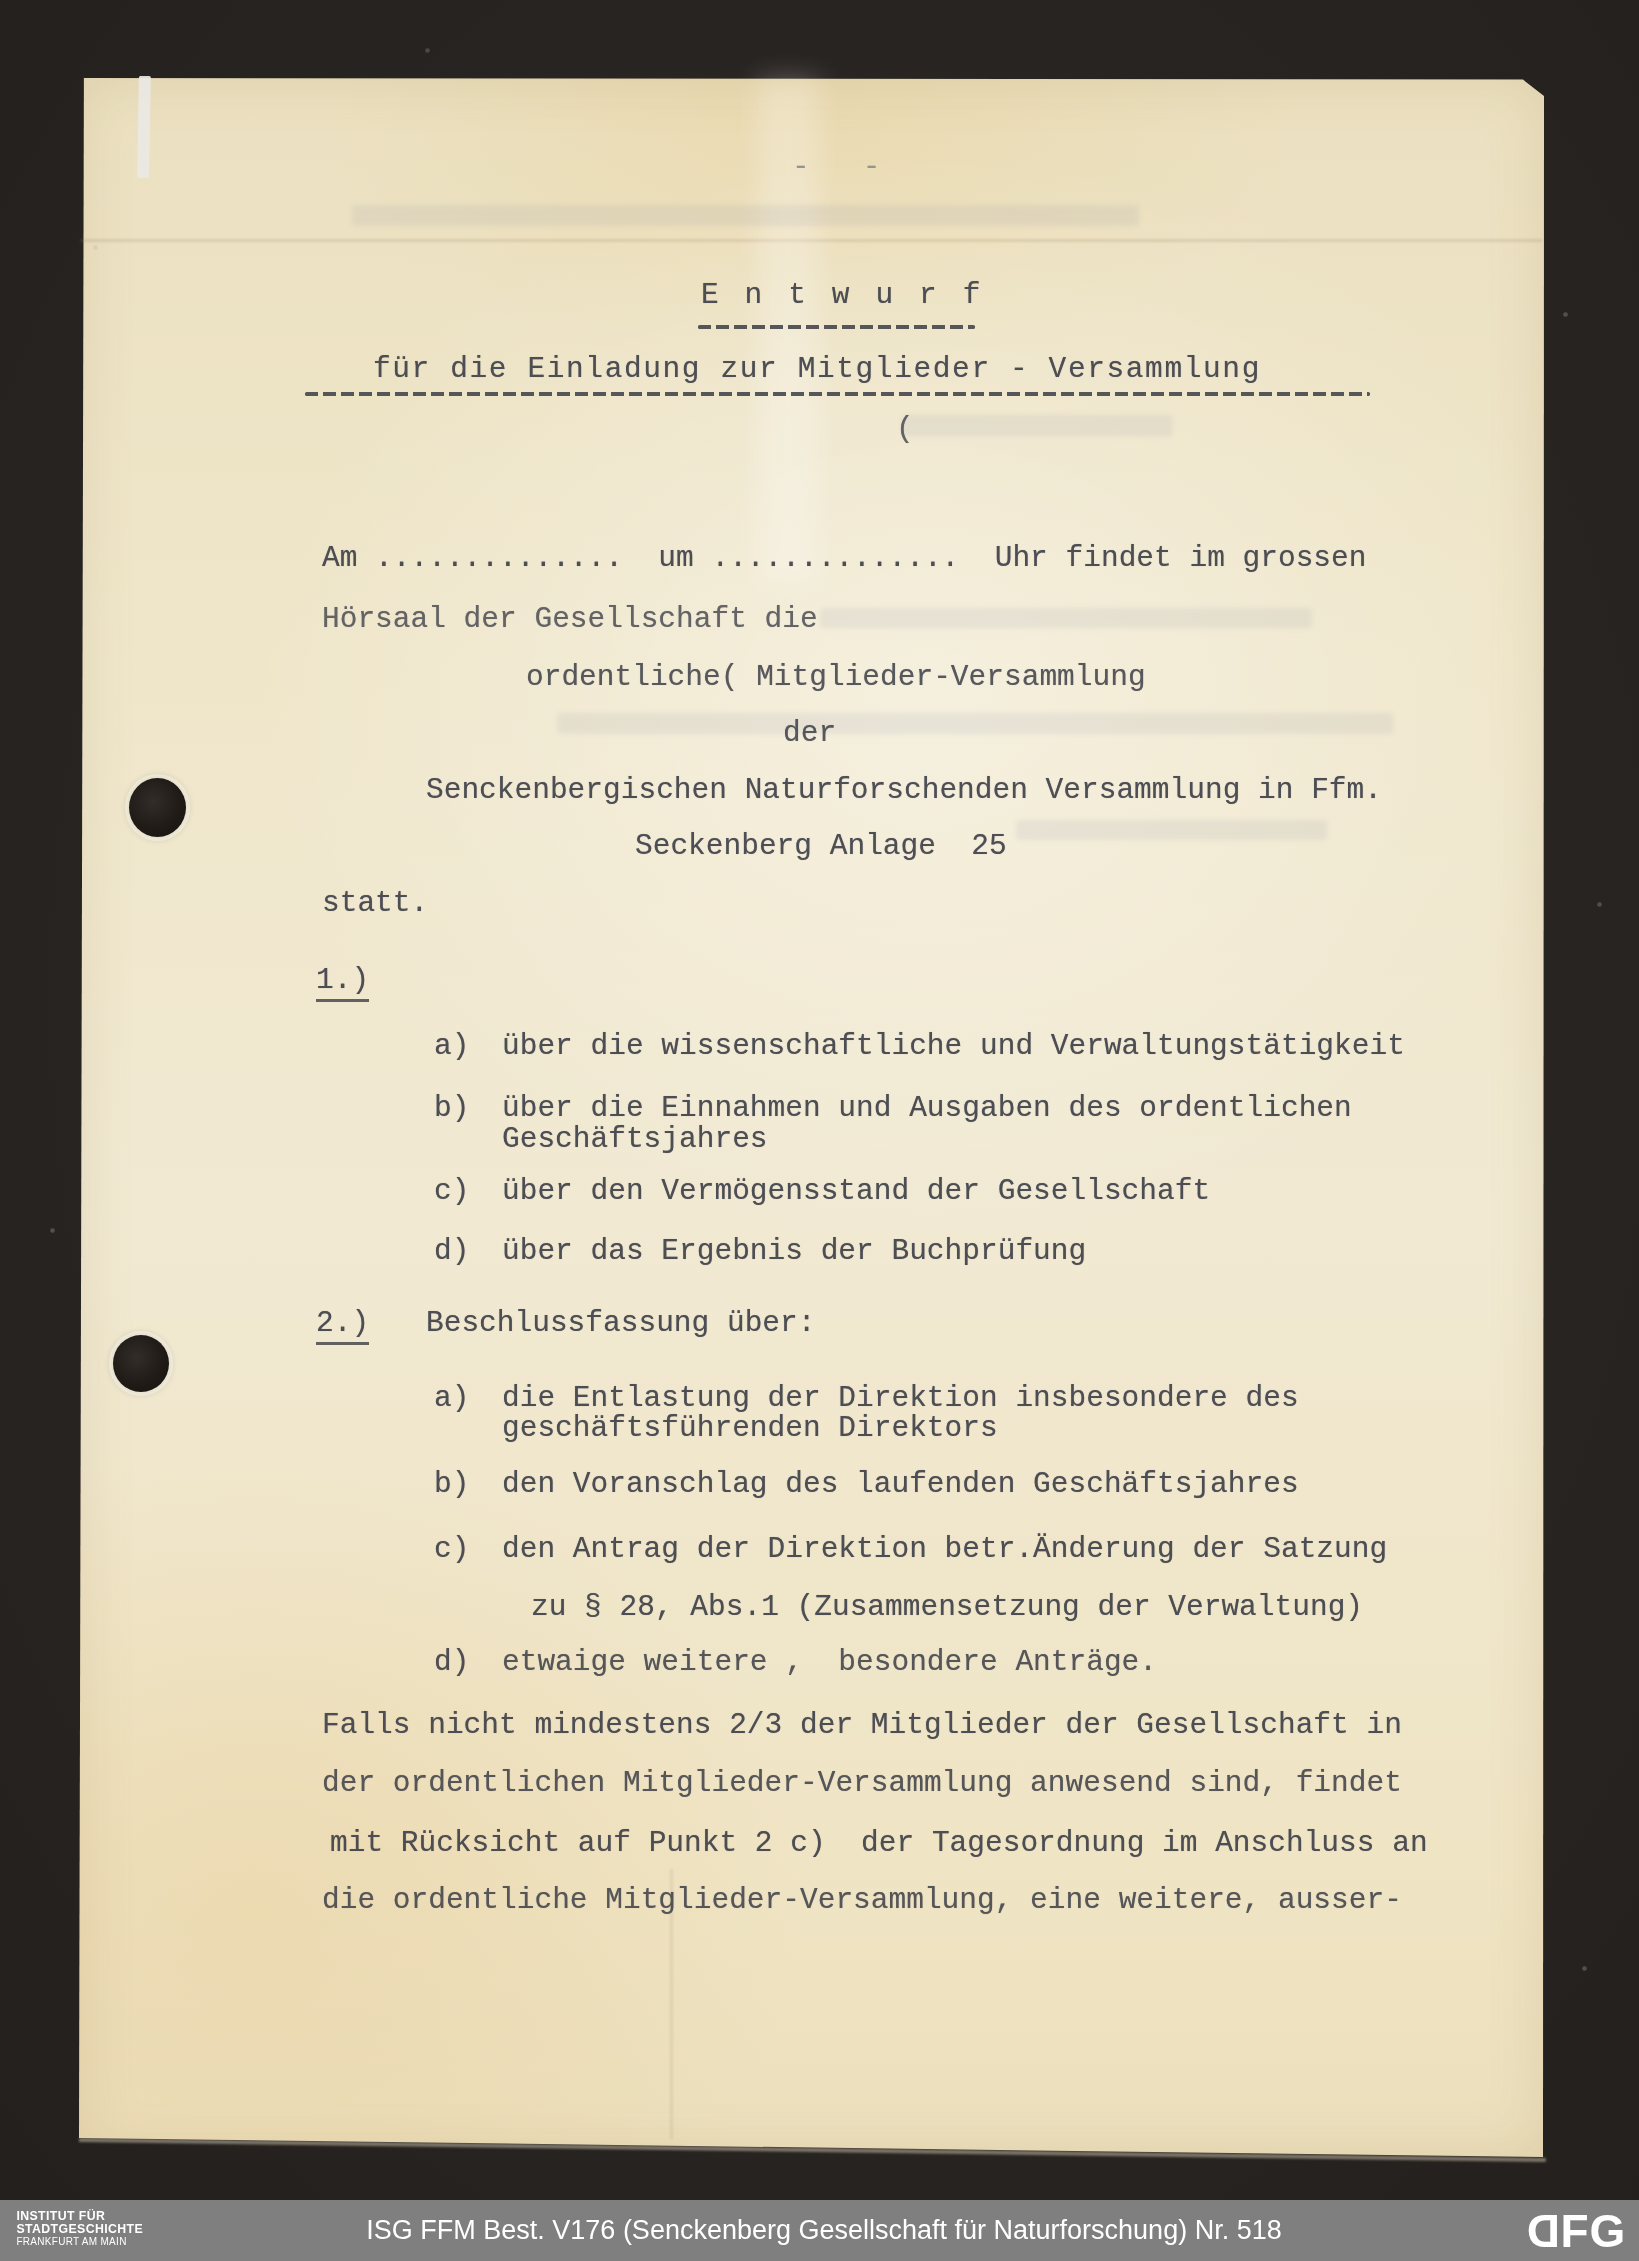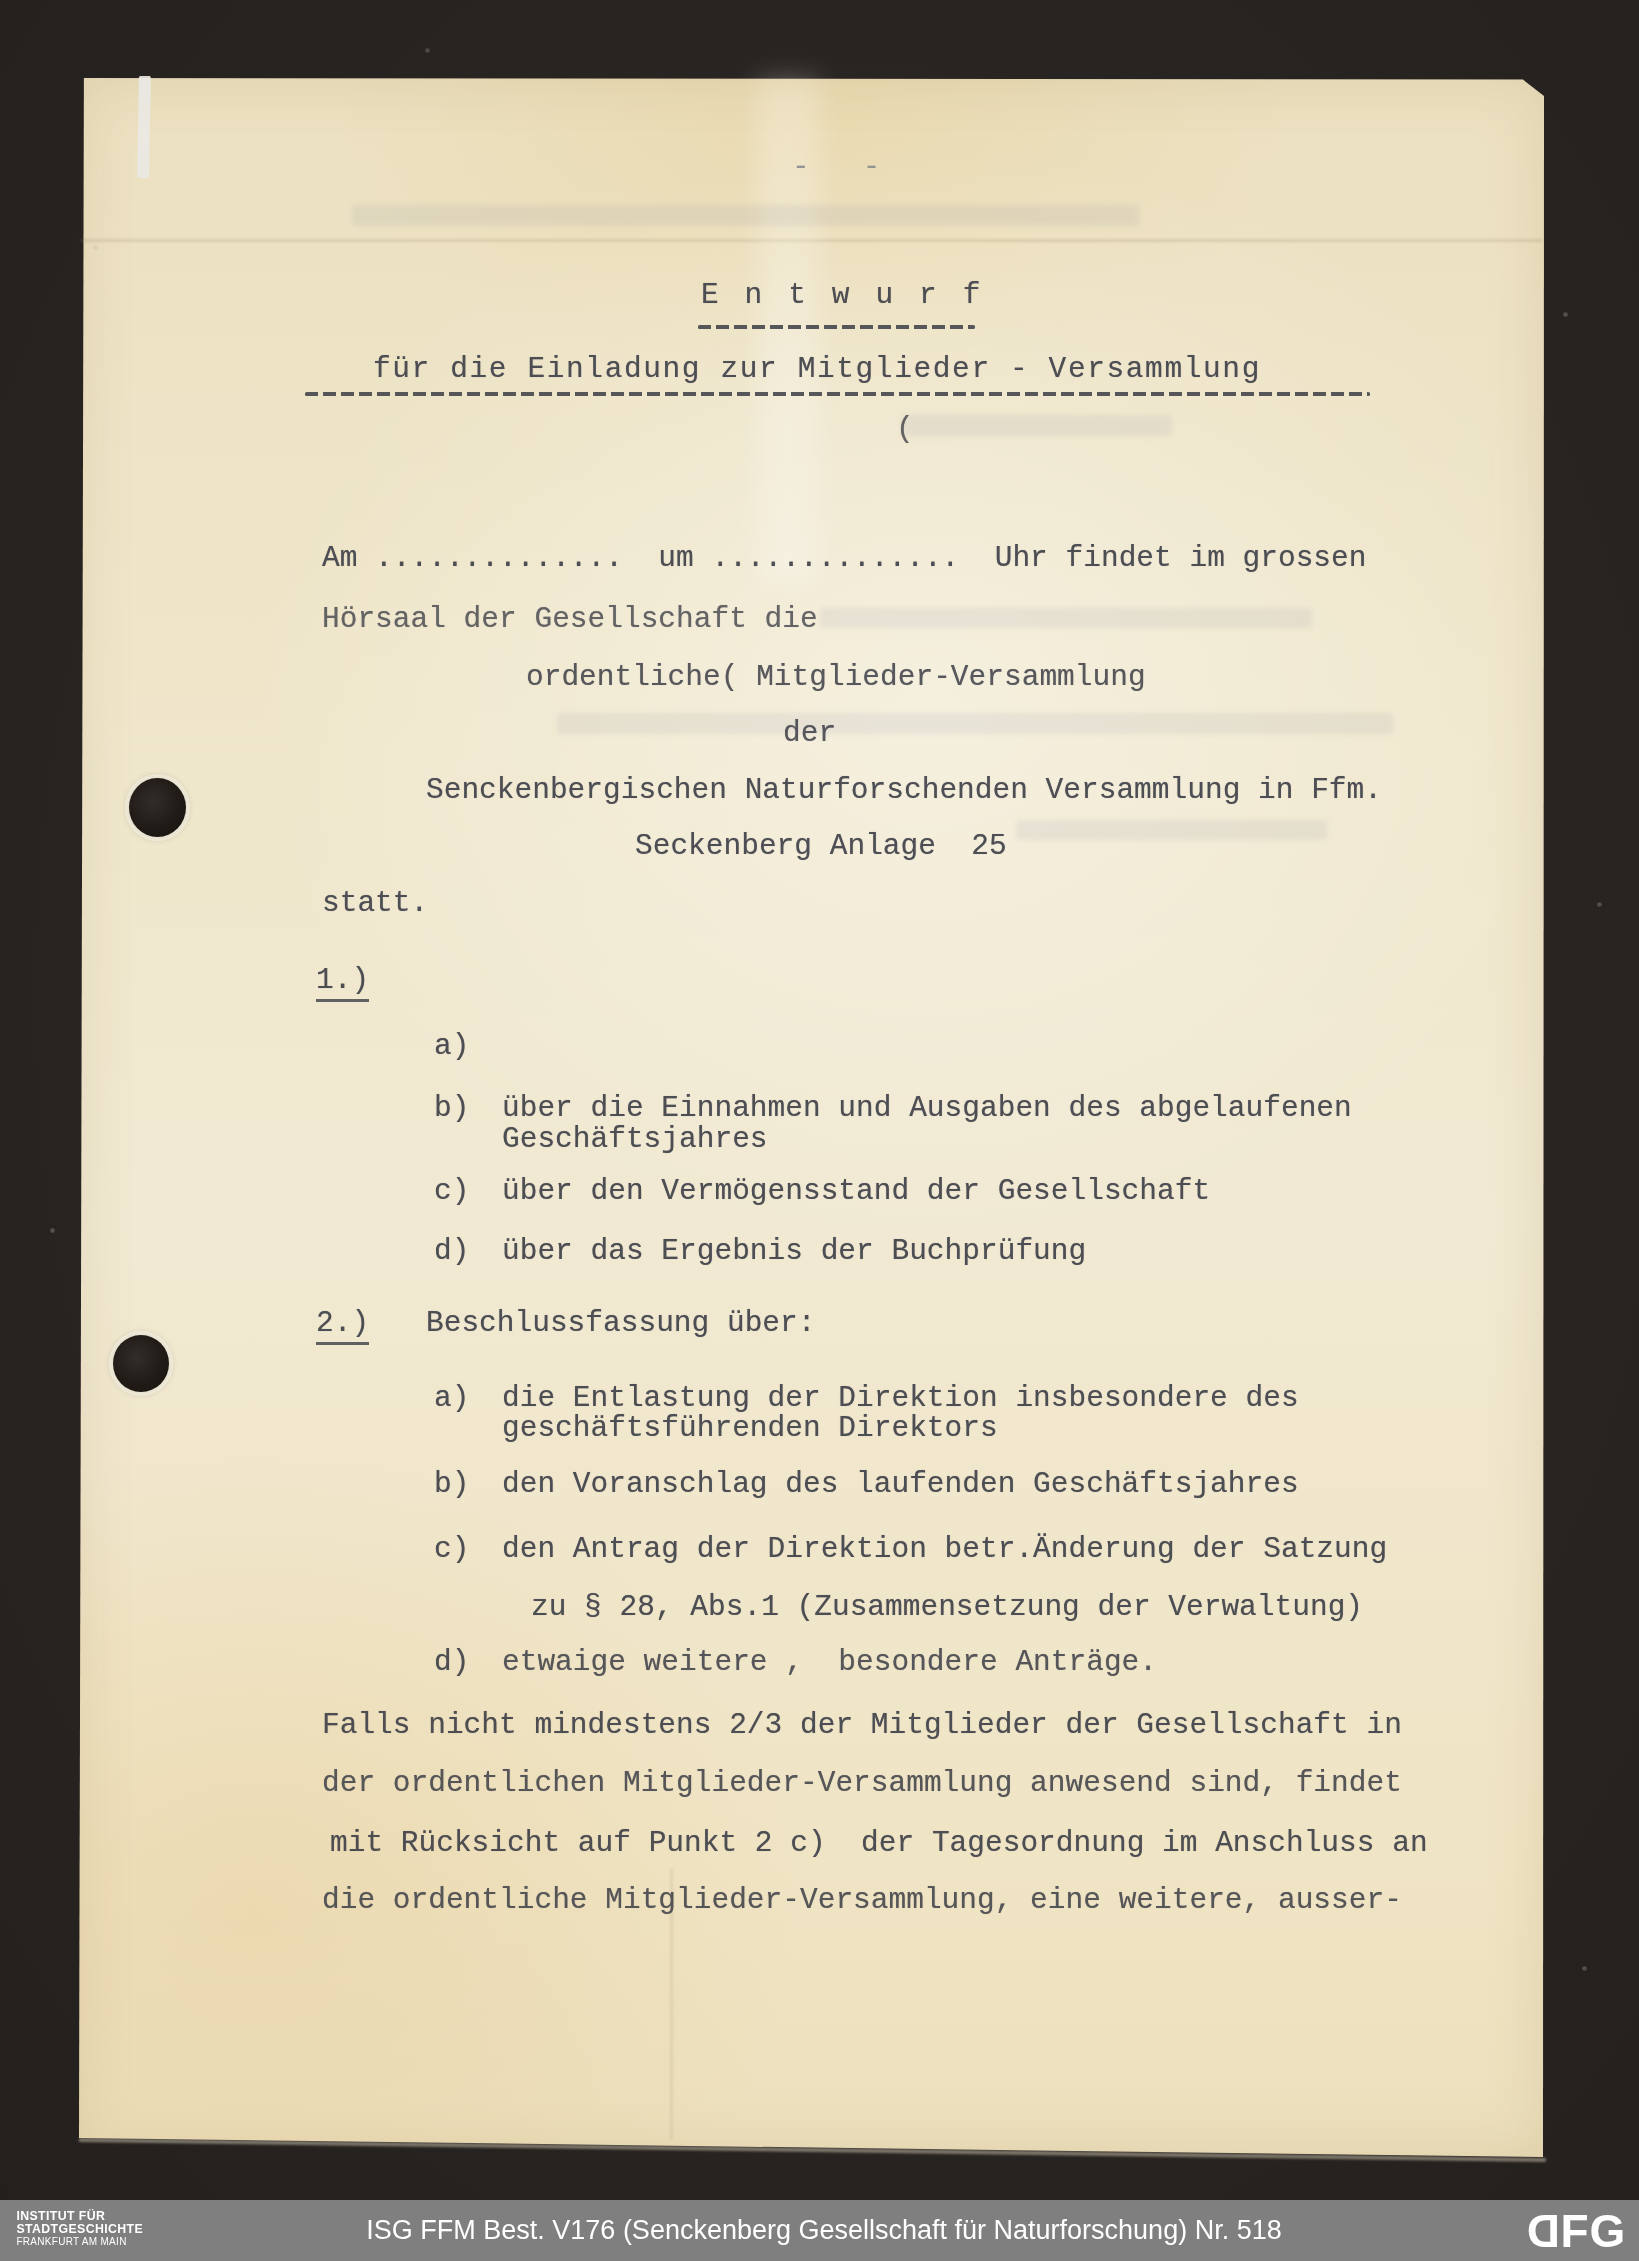--- a/index.html
+++ b/index.html
@@ -91,23 +91,24 @@
 
   <div class="line ink-mid" style="left:526px;top:662px;">ordentliche( Mitglieder-Versammlung</div>
   <div class="line ink-mid" style="left:783px;top:718px;">der</div>
   <div class="line" style="left:426px;top:775px;">Senckenbergischen Naturforschenden Versammlung in Ffm.</div>
   <div class="line" style="left:635px;top:831px;">Seckenberg Anlage  25</div>
   <div class="line" style="left:322px;top:888px;">statt.</div>
 
   <div class="line num-u" style="left:316px;top:965px;">1.)</div>
 
   <div class="line" style="left:434px;top:1031px;">a)</div>
+  <div class="line" style="left:502px;top:1031px;">über die wissenschaftliche und Verwaltungstätigkeit</div>
 
   <div class="line" style="left:434px;top:1093px;">b)</div>
-  <div class="line" style="left:502px;top:1093px;">über die Einnahmen und Ausgaben des abgelaufenen</div>
+  <div class="line" style="left:502px;top:1093px;">über die Einnahmen und Ausgaben des ordentlichen</div>
   <div class="line" style="left:502px;top:1124px;">Geschäftsjahres</div>
 
   <div class="line" style="left:434px;top:1176px;">c)</div>
   <div class="line" style="left:502px;top:1176px;">über den Vermögensstand der Gesellschaft</div>
 
   <div class="line" style="left:434px;top:1236px;">d)</div>
   <div class="line" style="left:502px;top:1236px;">über das Ergebnis der Buchprüfung</div>
 
   <div class="line num-u" style="left:316px;top:1308px;">2.)</div>
   <div class="line" style="left:426px;top:1308px;">Beschlussfassung über:</div>

